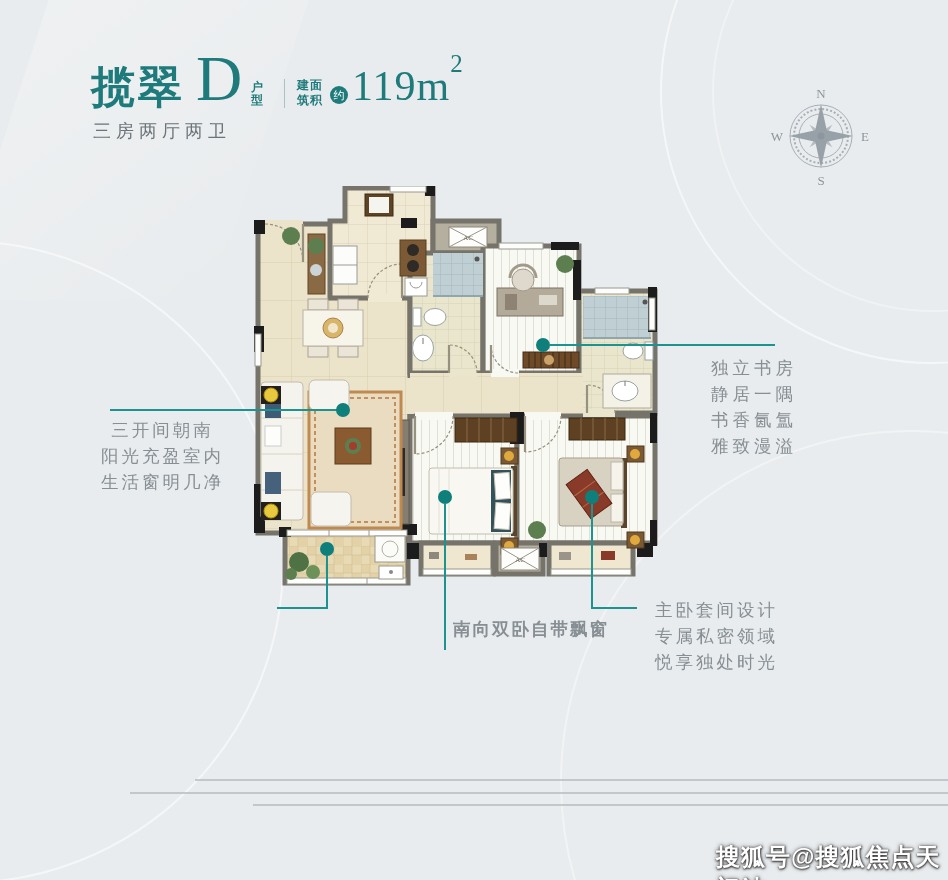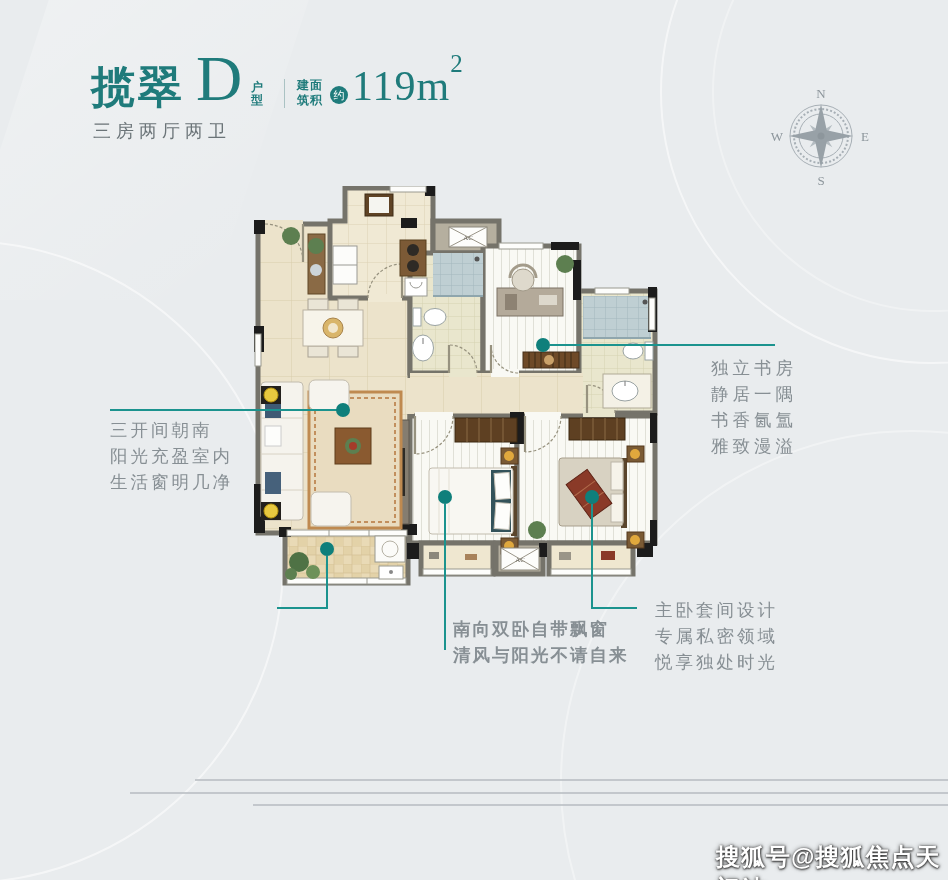--- a/index.html
+++ b/index.html
@@ -348,34 +348,33 @@
   <div class="cl" style="left:326px;top:556px;width:2px;height:53px;"></div>
   <div class="cl" style="left:277px;top:607px;width:51px;height:2px;"></div>
 
   <div class="cdot" style="left:438px;top:490px;"></div>
   <div class="cl" style="left:444px;top:504px;width:2px;height:146px;"></div>
 
   <div class="cdot" style="left:585px;top:490px;"></div>
   <div class="cl" style="left:591px;top:504px;width:2px;height:105px;"></div>
   <div class="cl" style="left:591px;top:607px;width:46px;height:2px;"></div>
 
-  <div class="note" style="left:110px;top:417px;">
+  <div class="note" style="left:101px;top:417px;text-align:center;">
     <div>三开间朝南</div>
     <div>阳光充盈室内</div>
     <div>生活窗明几净</div>
   </div>
   <div class="note" style="left:711px;top:355px;letter-spacing:4px;">
     <div>独立书房</div>
     <div>静居一隅</div>
     <div>书香氤氲</div>
     <div>雅致漫溢</div>
   </div>
   <div class="note" style="left:453px;top:616px;letter-spacing:2px;font-weight:bold;">
     <div>南向双卧自带飘窗</div>
-    <div>清风与阳光不请自来</div>
   </div>
   <div class="note" style="left:655px;top:597px;">
     <div>主卧套间设计</div>
     <div>专属私密领域</div>
     <div>悦享独处时光</div>
   </div>
 
   <div class="wm">搜狐号@搜狐焦点天门站</div>
 
 </div>

